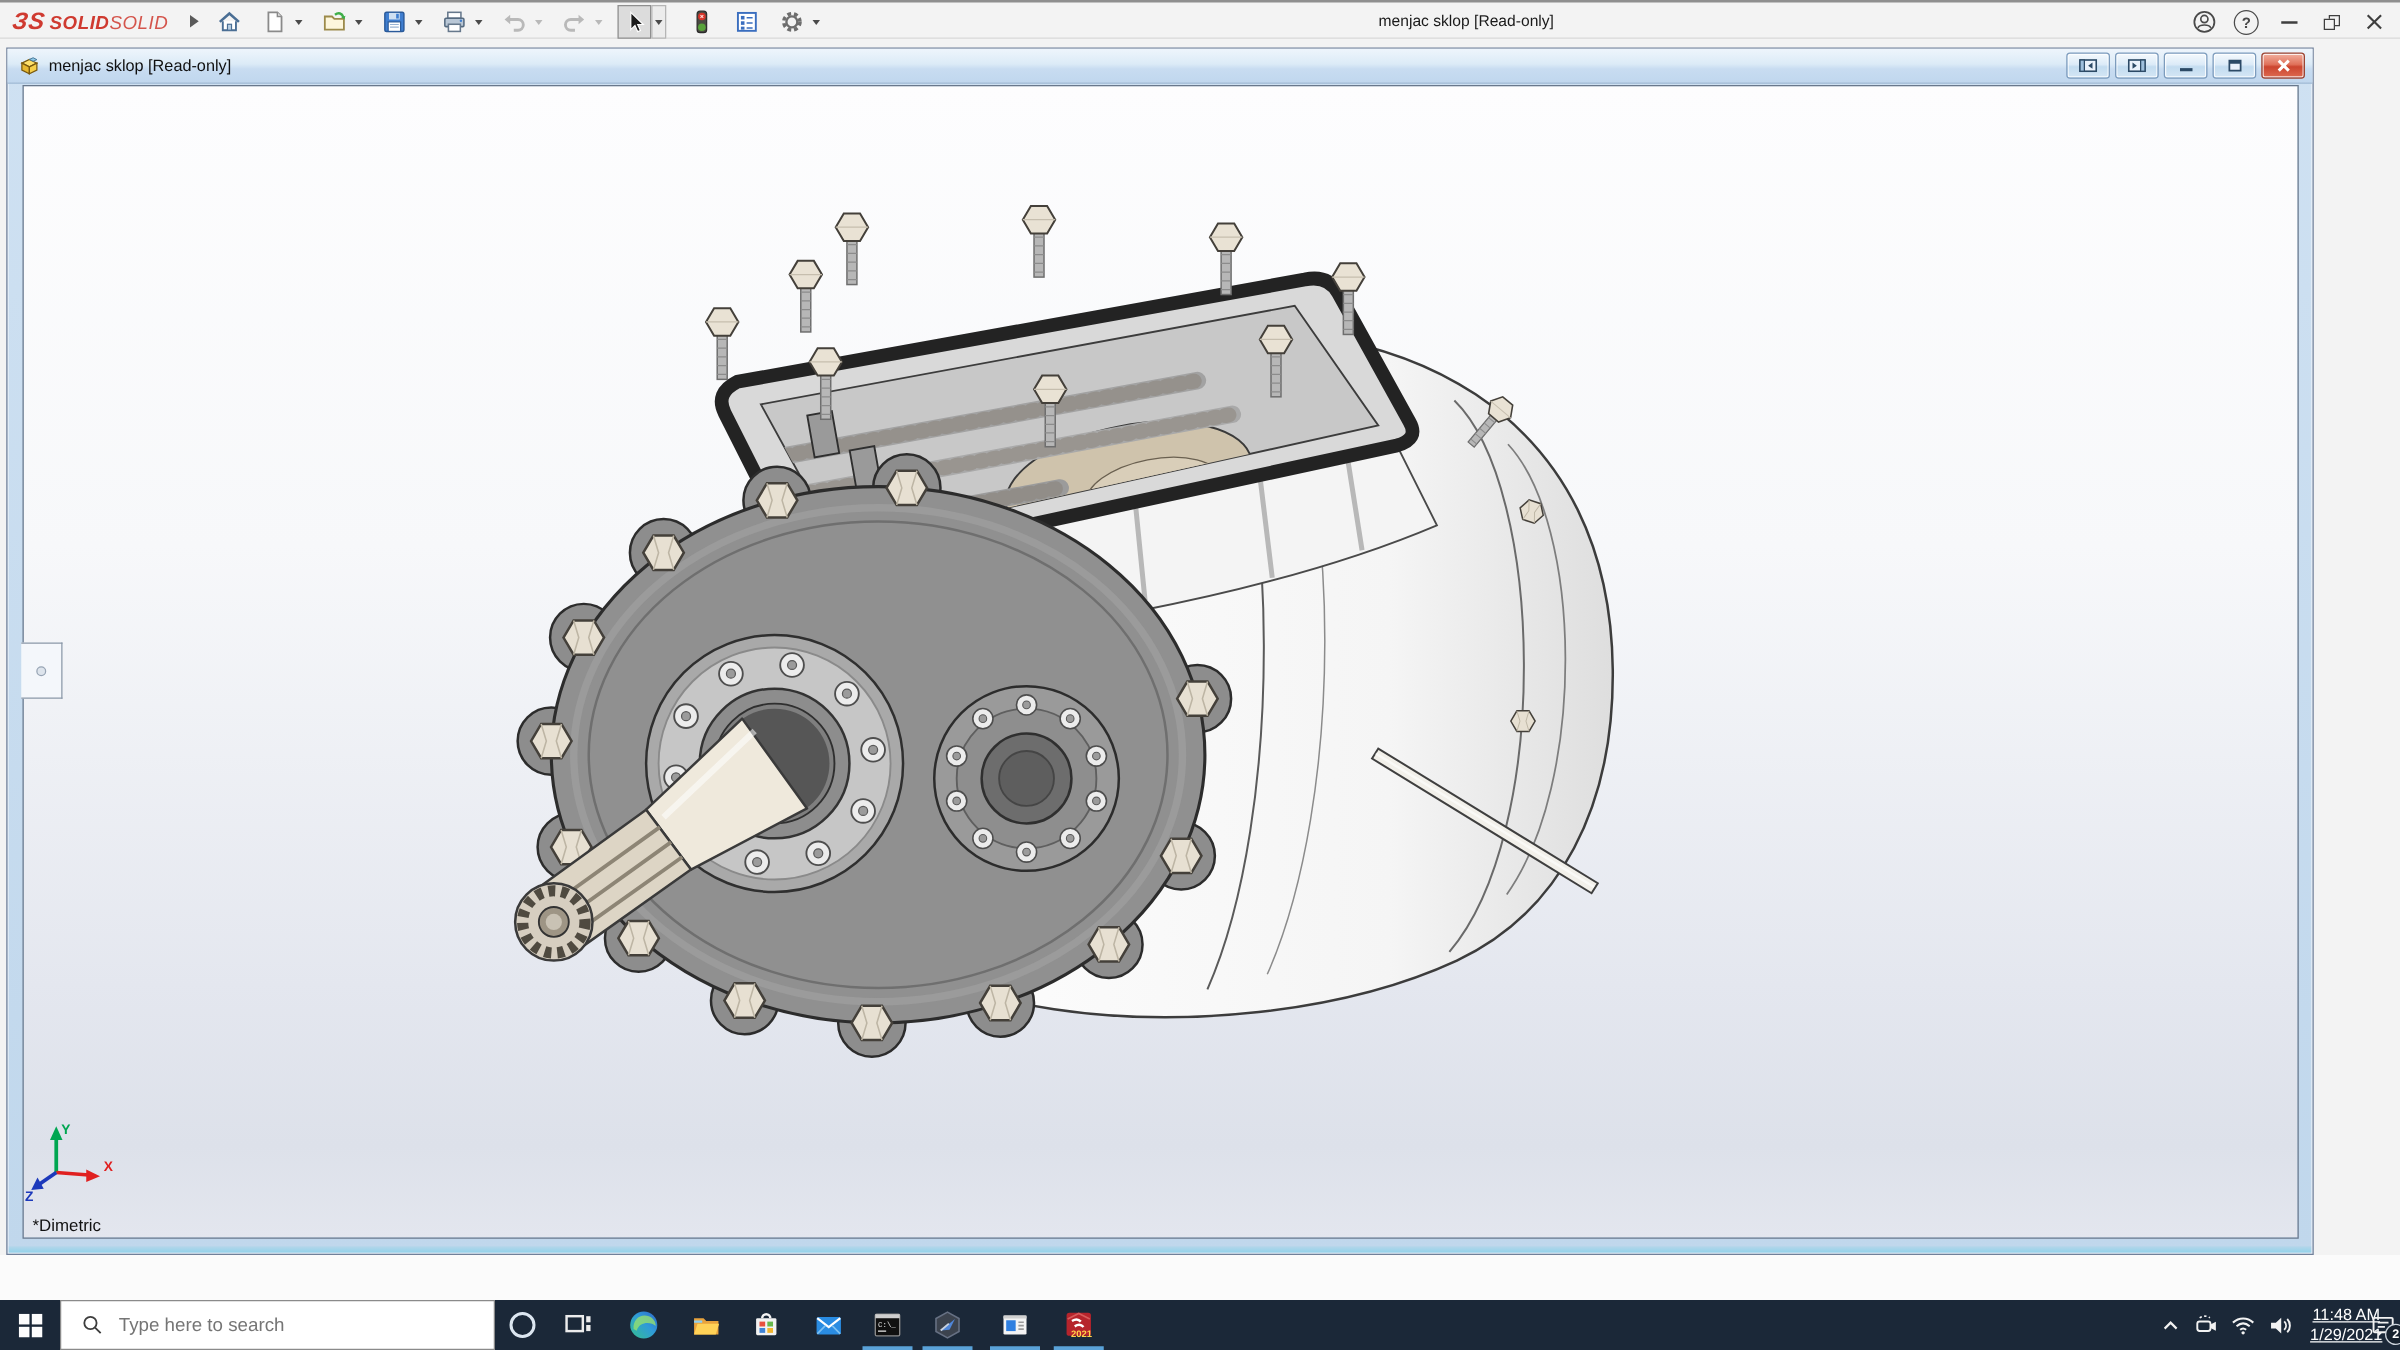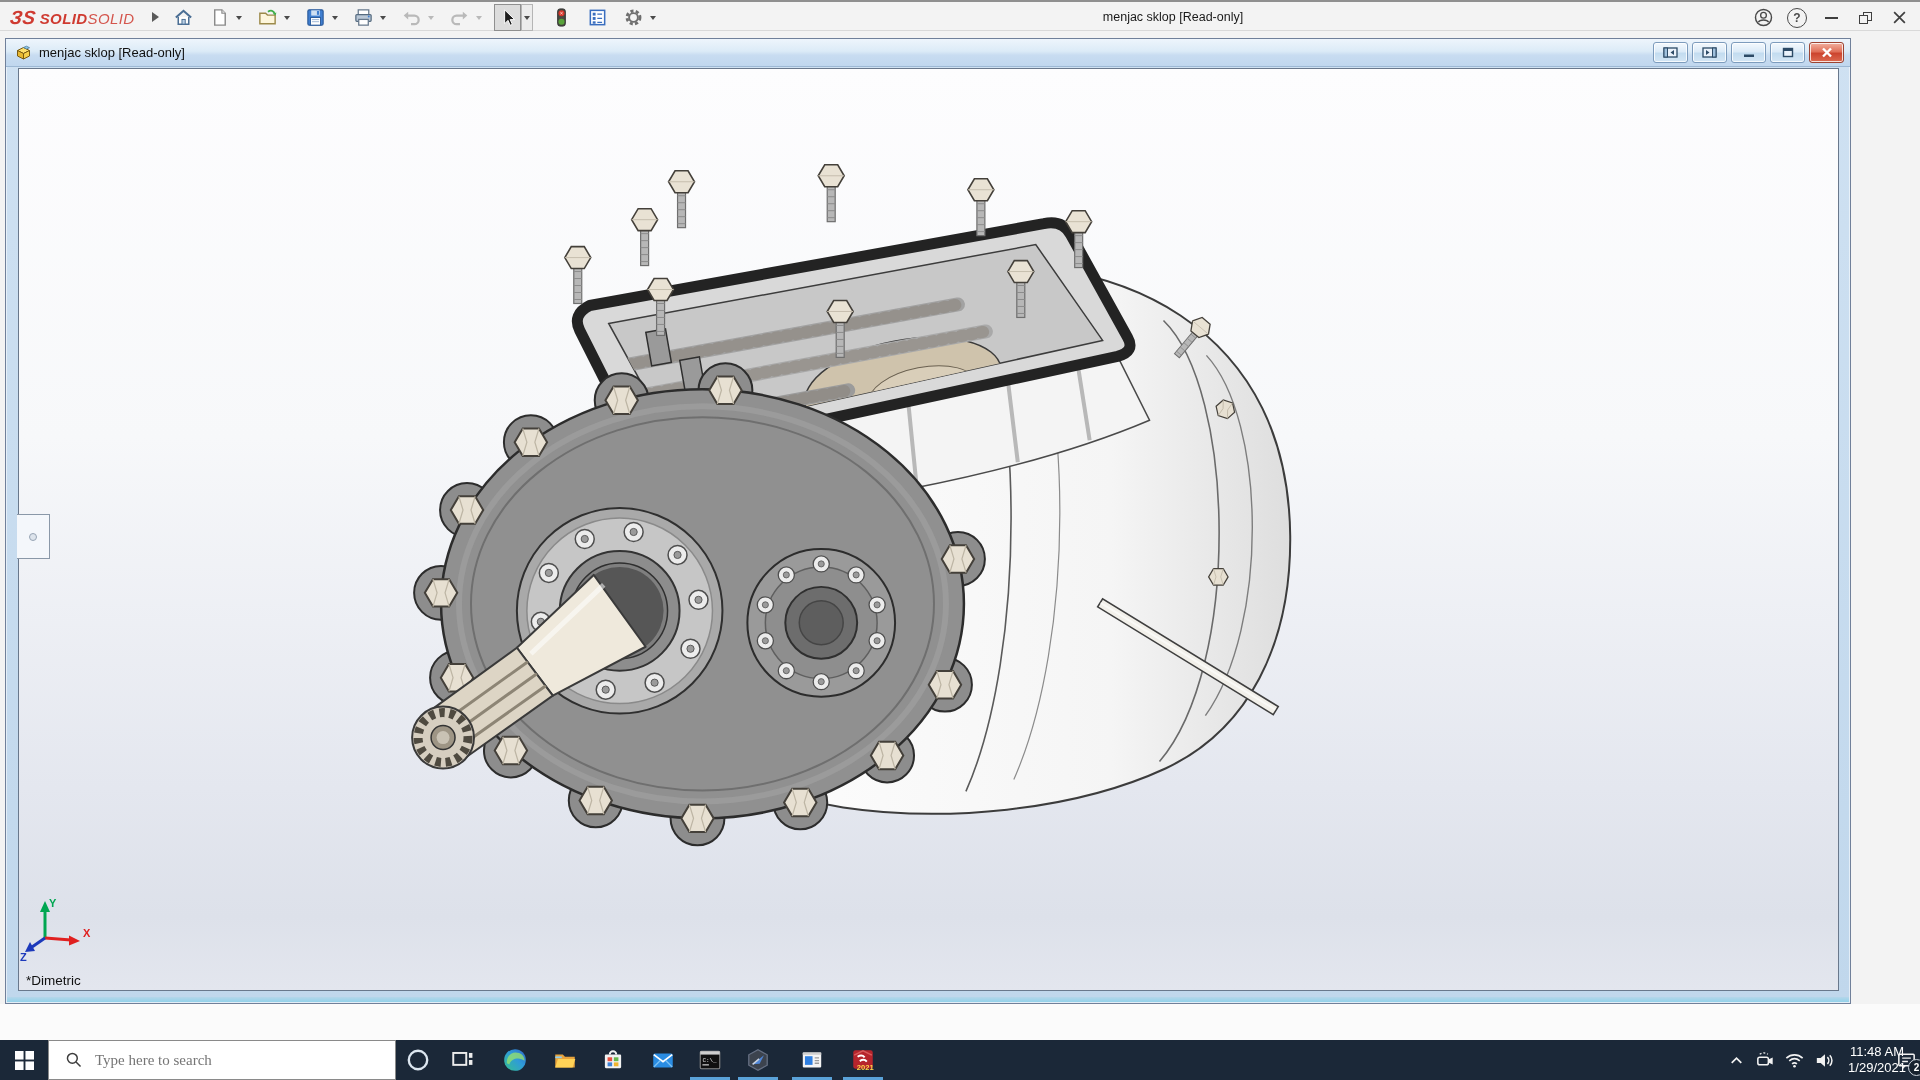--- a/index.html
+++ b/index.html
@@ -69,29 +69,29 @@
 
   
   .statusbar{position:absolute;left:0;top:1004px;width:1920px;height:36px;background:#fbfbfb;}
 
   
   .taskbar{position:absolute;left:0;top:1040px;width:1920px;height:40px;background:#1b2838;}
   .start-btn{position:absolute;left:0;top:0;width:48px;height:40px;display:flex;align-items:center;justify-content:center;}
   .search-box{position:absolute;left:48px;top:0;width:348px;height:40px;background:#ffffff;
     border:1px solid #8a8a8a;display:flex;align-items:center;}
   .search-box input{border:none;outline:none;font-size:15px;color:#0f766e;width:250px;
-    font-family:Liberation Serif, serif;background:transparent;}
+    font-family:Liberation Sans, sans-serif;background:transparent;}
   .search-icon{margin:0 10px 0 16px;}
   .task-icon{position:absolute;top:0;width:44px;height:40px;display:flex;align-items:center;justify-content:center;}
   .task-icon svg{width:26px;height:26px;}
   .underline{position:absolute;top:37px;height:3px;width:40px;background:#5aa2d8;}
   .tray-icon{position:absolute;top:0;width:28px;height:40px;display:flex;align-items:center;justify-content:center;}
   .tray-icon svg{width:23px;height:23px;}
   .clock{position:absolute;left:1834px;top:4px;width:86px;text-align:center;color:#fff;
-    font-size:13px;line-height:16px;}
+    font-size:13px;line-height:16px;text-decoration:underline;}
   .badge{position:absolute;left:1908px;top:1059px;width:17px;height:17px;border-radius:50%;
     background:#16212e;border:1.5px solid #cdd4dc;color:#fff;font-size:10px;font-weight:bold;
     display:flex;align-items:center;justify-content:center;z-index:3;}
 </style>
 </head>
 <body>
 
 <div id="screen">
 
   <header class="titlebar">

